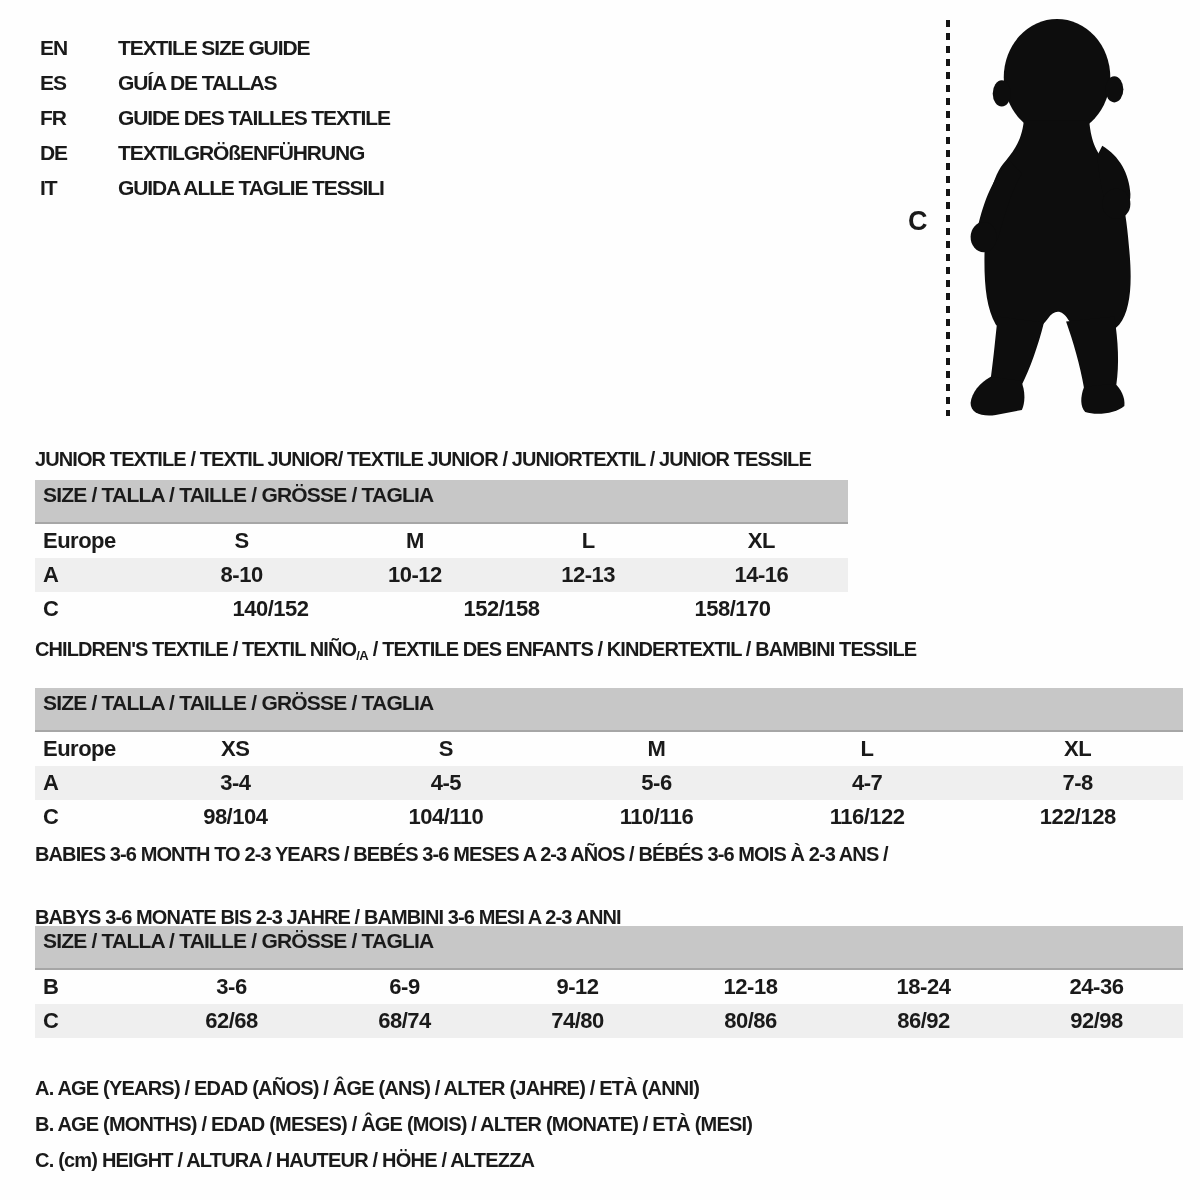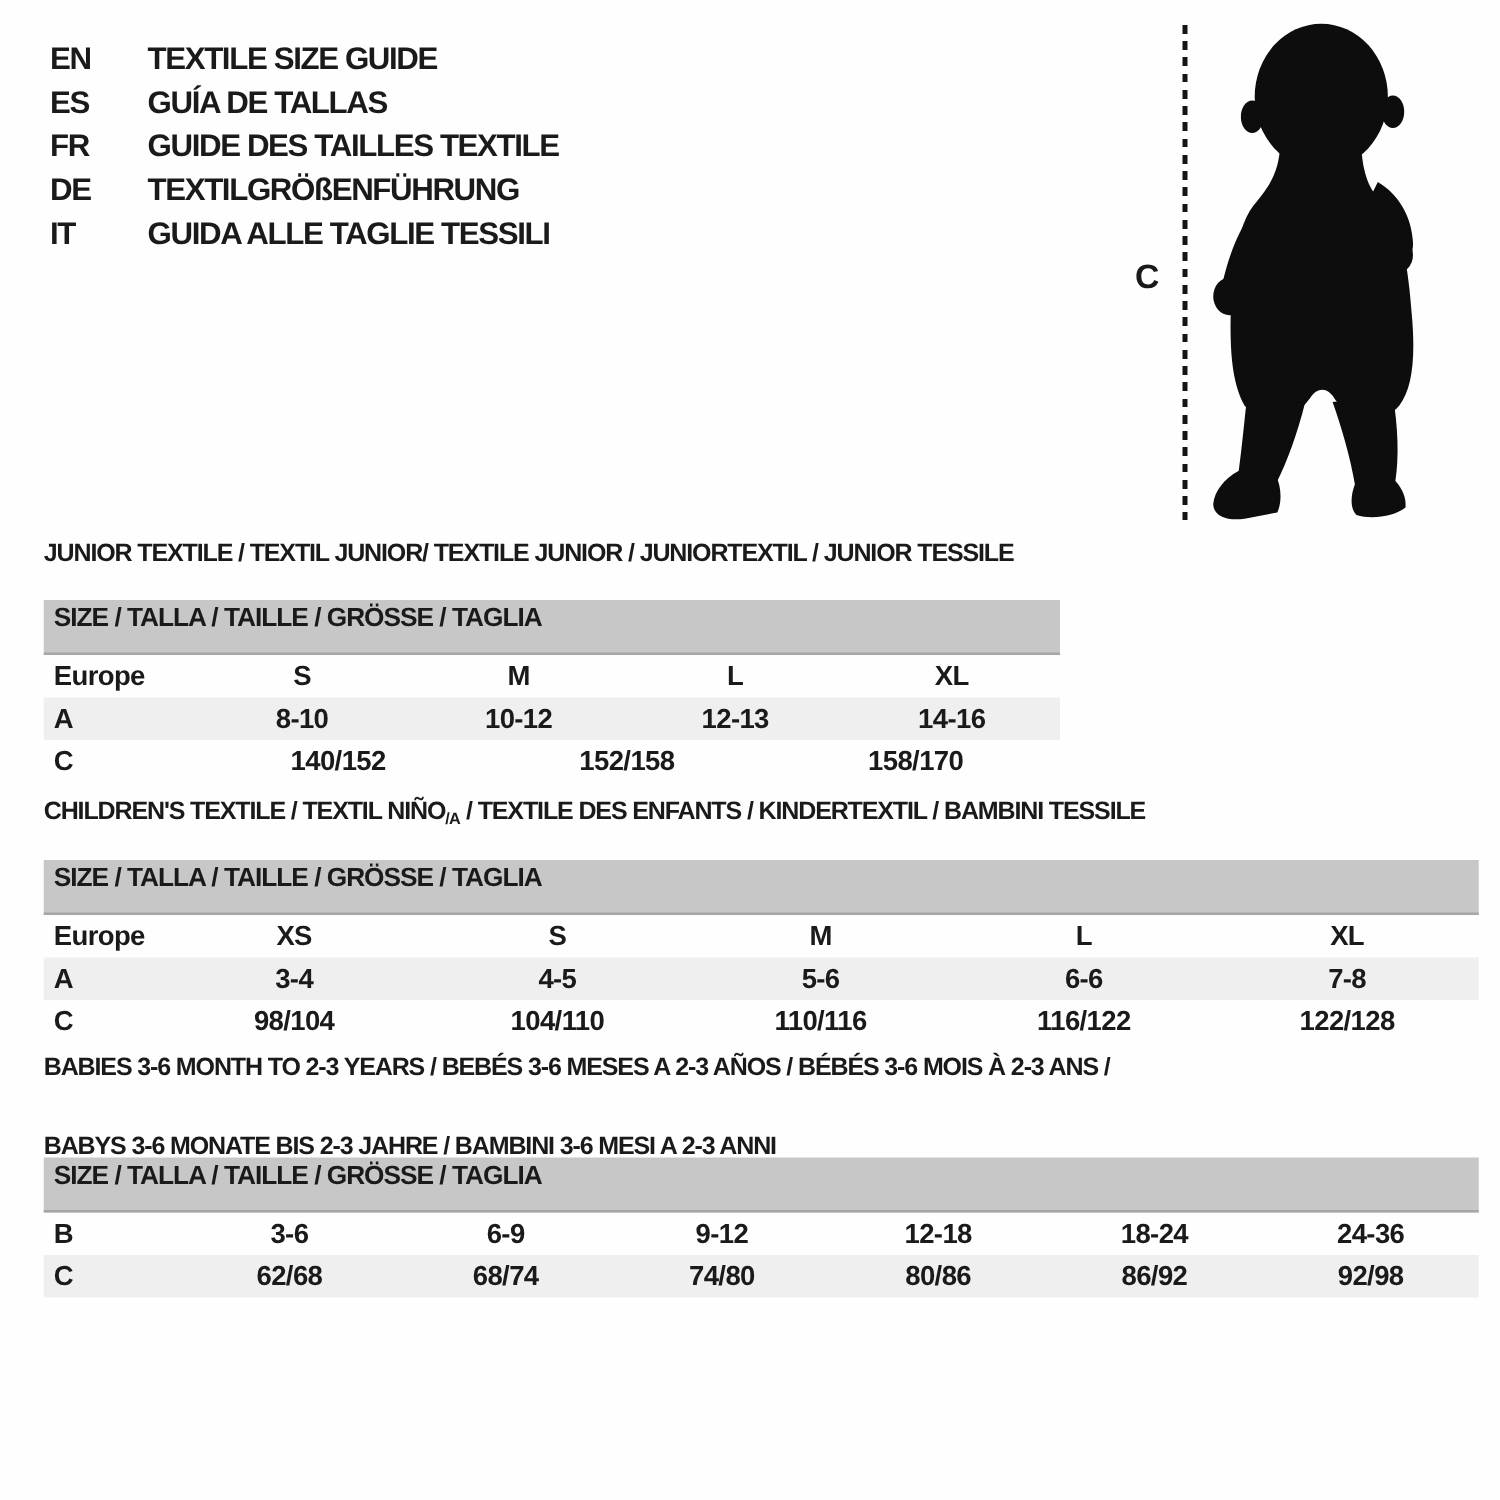--- a/index.html
+++ b/index.html
@@ -8,21 +8,21 @@
     background:#fefefe;
     font-family:"Liberation Sans", sans-serif;
     font-weight:700;
     color:#1a1a1a;
     overflow:hidden;
   }
   .page{position:relative;width:1200px;height:1200px;}
 
   
   .lang-header{position:absolute;left:40px;top:30px;}
-  .lang-row{display:flex;line-height:35px;font-size:25px;letter-spacing:-1.1px;}
+  .lang-row{display:flex;line-height:35px;font-size:21px;letter-spacing:-1.1px;}
   .lang-code{display:inline-block;width:78px;flex:0 0 78px;}
 
   
   .c-label{position:absolute;left:908px;top:206px;font-size:27px;letter-spacing:-0.5px;}
   .measure-line{
     position:absolute;left:946px;top:20px;width:4px;height:396px;
     background:repeating-linear-gradient(to bottom,#141414 0 7px,transparent 7px 13px);
   }
   .baby-svg{position:absolute;left:963px;top:15px;width:177px;height:402px;}
 
@@ -91,21 +91,21 @@
       <ellipse cx="20" cy="221" rx="13" ry="15"></ellipse>
       <path d="M138 130 C155 140 165 158 166 178 C167 196 148 202 142 188 C136 172 134 150 133 140 Z"></path>
       <ellipse cx="152" cy="188" rx="14" ry="15"></ellipse>
       <path d="M34 300 L80 306 C74 330 66 352 58 368 L27 362 C30 340 32 318 34 300 Z"></path>
       <path d="M102 305 L150 300 C154 325 155 348 152 368 L120 372 C116 348 109 325 102 305 Z"></path>
       <path d="M27 360 C16 366 8 376 7 386 C7 396 18 400 32 398 L58 393 C62 384 61 372 57 364 Z"></path>
       <path d="M120 370 C116 380 116 390 121 395 C133 399 152 396 160 389 C161 380 156 372 151 367 Z"></path>
     </g>
   </svg>
 
-  <div class="sec-title" style="top:432px;">JUNIOR TEXTILE / TEXTIL JUNIOR/ TEXTILE JUNIOR / JUNIORTEXTIL / JUNIOR TESSILE</div>
+  <div class="sec-title" style="top:448px;">JUNIOR TEXTILE / TEXTIL JUNIOR/ TEXTILE JUNIOR / JUNIORTEXTIL / JUNIOR TESSILE</div>
   <div class="sg-table t1" style="top:480px;">
     <div class="thead">SIZE / TALLA / TAILLE / GRÖSSE / TAGLIA</div>
     <div class="tbody">
       <div class="trow">
         <div class="rlabel">Europe</div>
         <div class="cell">S</div>
         <div class="cell">M</div>
         <div class="cell">L</div>
         <div class="cell">XL</div>
       </div>
@@ -137,21 +137,21 @@
         <div class="cell">S</div>
         <div class="cell">M</div>
         <div class="cell">L</div>
         <div class="cell">XL</div>
       </div>
       <div class="trow">
         <div class="rlabel">A</div>
         <div class="cell">3-4</div>
         <div class="cell">4-5</div>
         <div class="cell">5-6</div>
-        <div class="cell">6-6</div>
+        <div class="cell">4-7</div>
         <div class="cell">7-8</div>
       </div>
       <div class="trow">
         <div class="rlabel">C</div>
         <div class="cell">98/104</div>
         <div class="cell">104/110</div>
         <div class="cell">110/116</div>
         <div class="cell">116/122</div>
         <div class="cell">122/128</div>
       </div>
@@ -177,14 +177,19 @@
         <div class="cell">62/68</div>
         <div class="cell">68/74</div>
         <div class="cell">74/80</div>
         <div class="cell">80/86</div>
         <div class="cell">86/92</div>
         <div class="cell">92/98</div>
       </div>
     </div>
   </div>
 
+  <div class="legend">
+    <div class="legend-line">A. AGE (YEARS) / EDAD (AÑOS) / ÂGE (ANS) / ALTER (JAHRE) / ETÀ (ANNI)</div>
+    <div class="legend-line">B. AGE (MONTHS) / EDAD (MESES) / ÂGE (MOIS) / ALTER (MONATE) / ETÀ (MESI)</div>
+    <div class="legend-line">C. (cm) HEIGHT / ALTURA / HAUTEUR / HÖHE / ALTEZZA</div>
+  </div>
 
 </div>
 
 </body></html>

